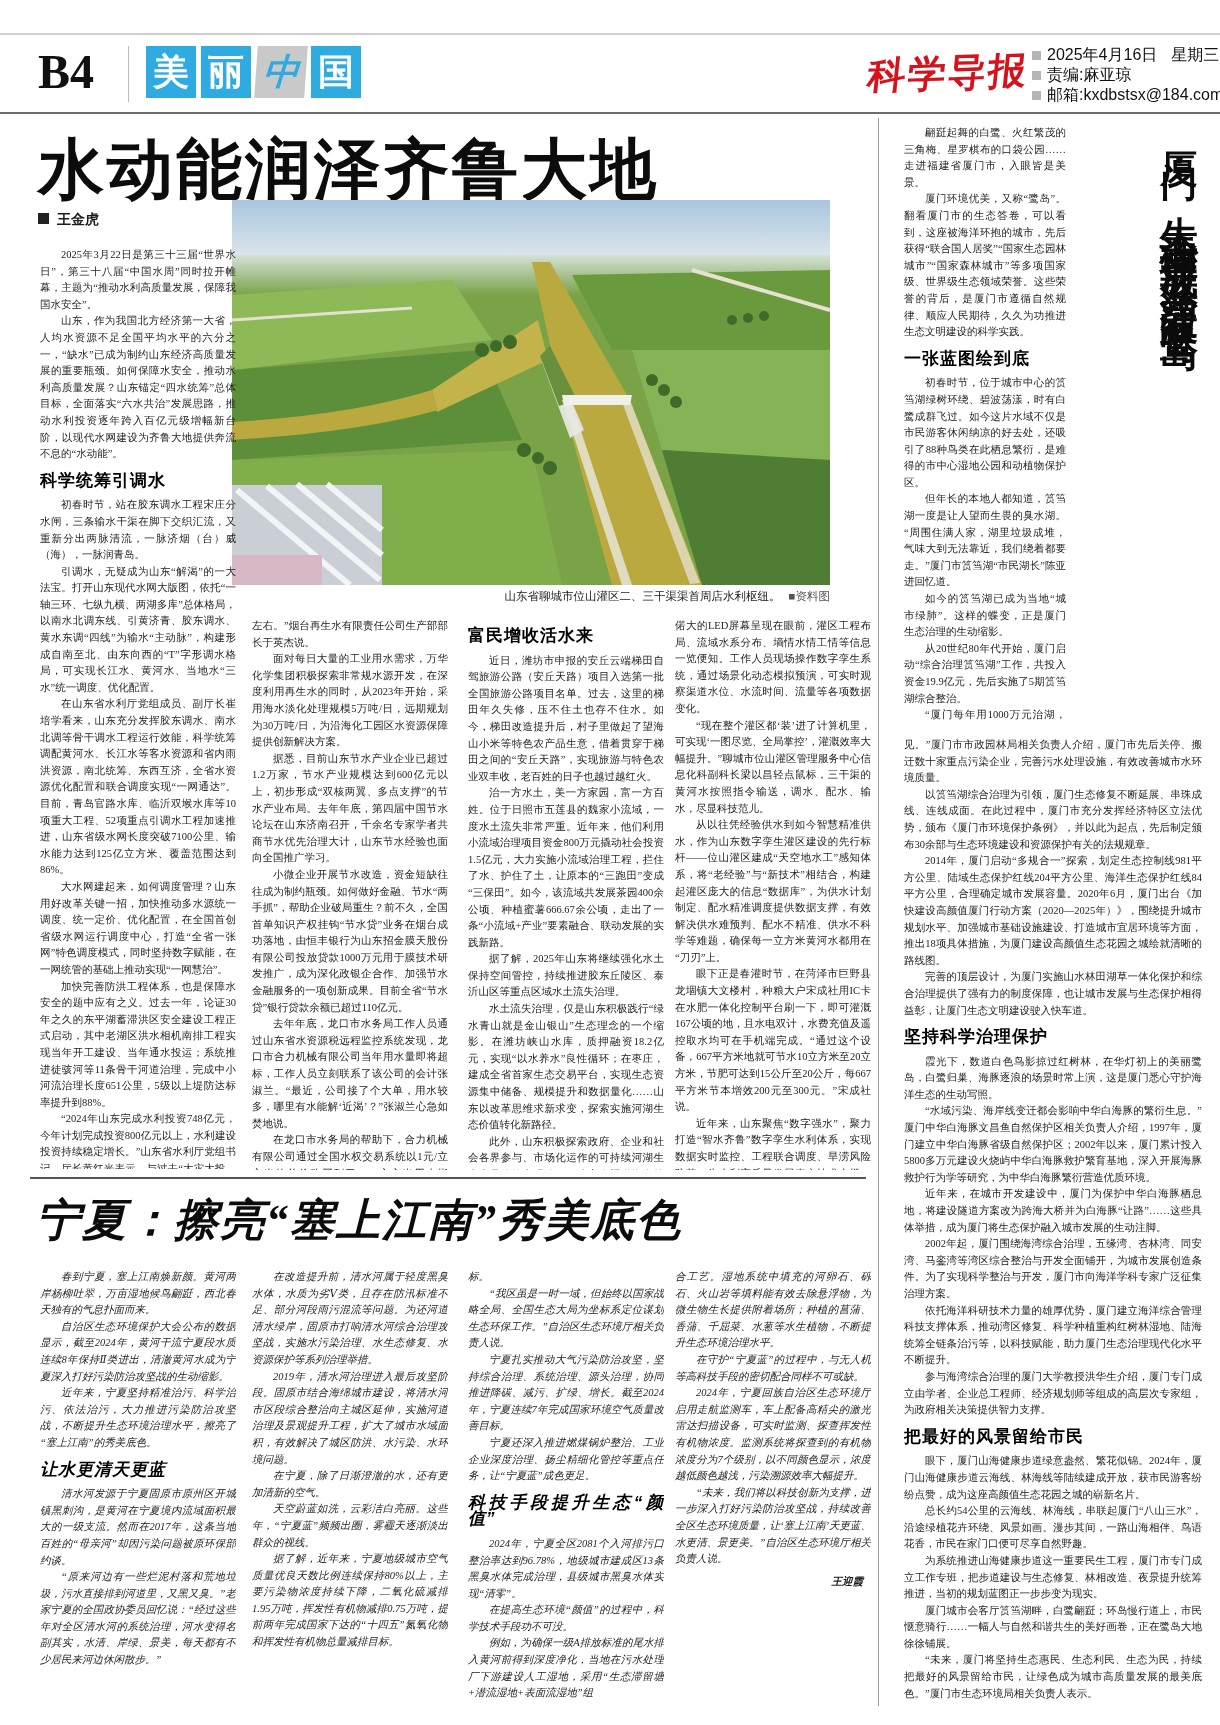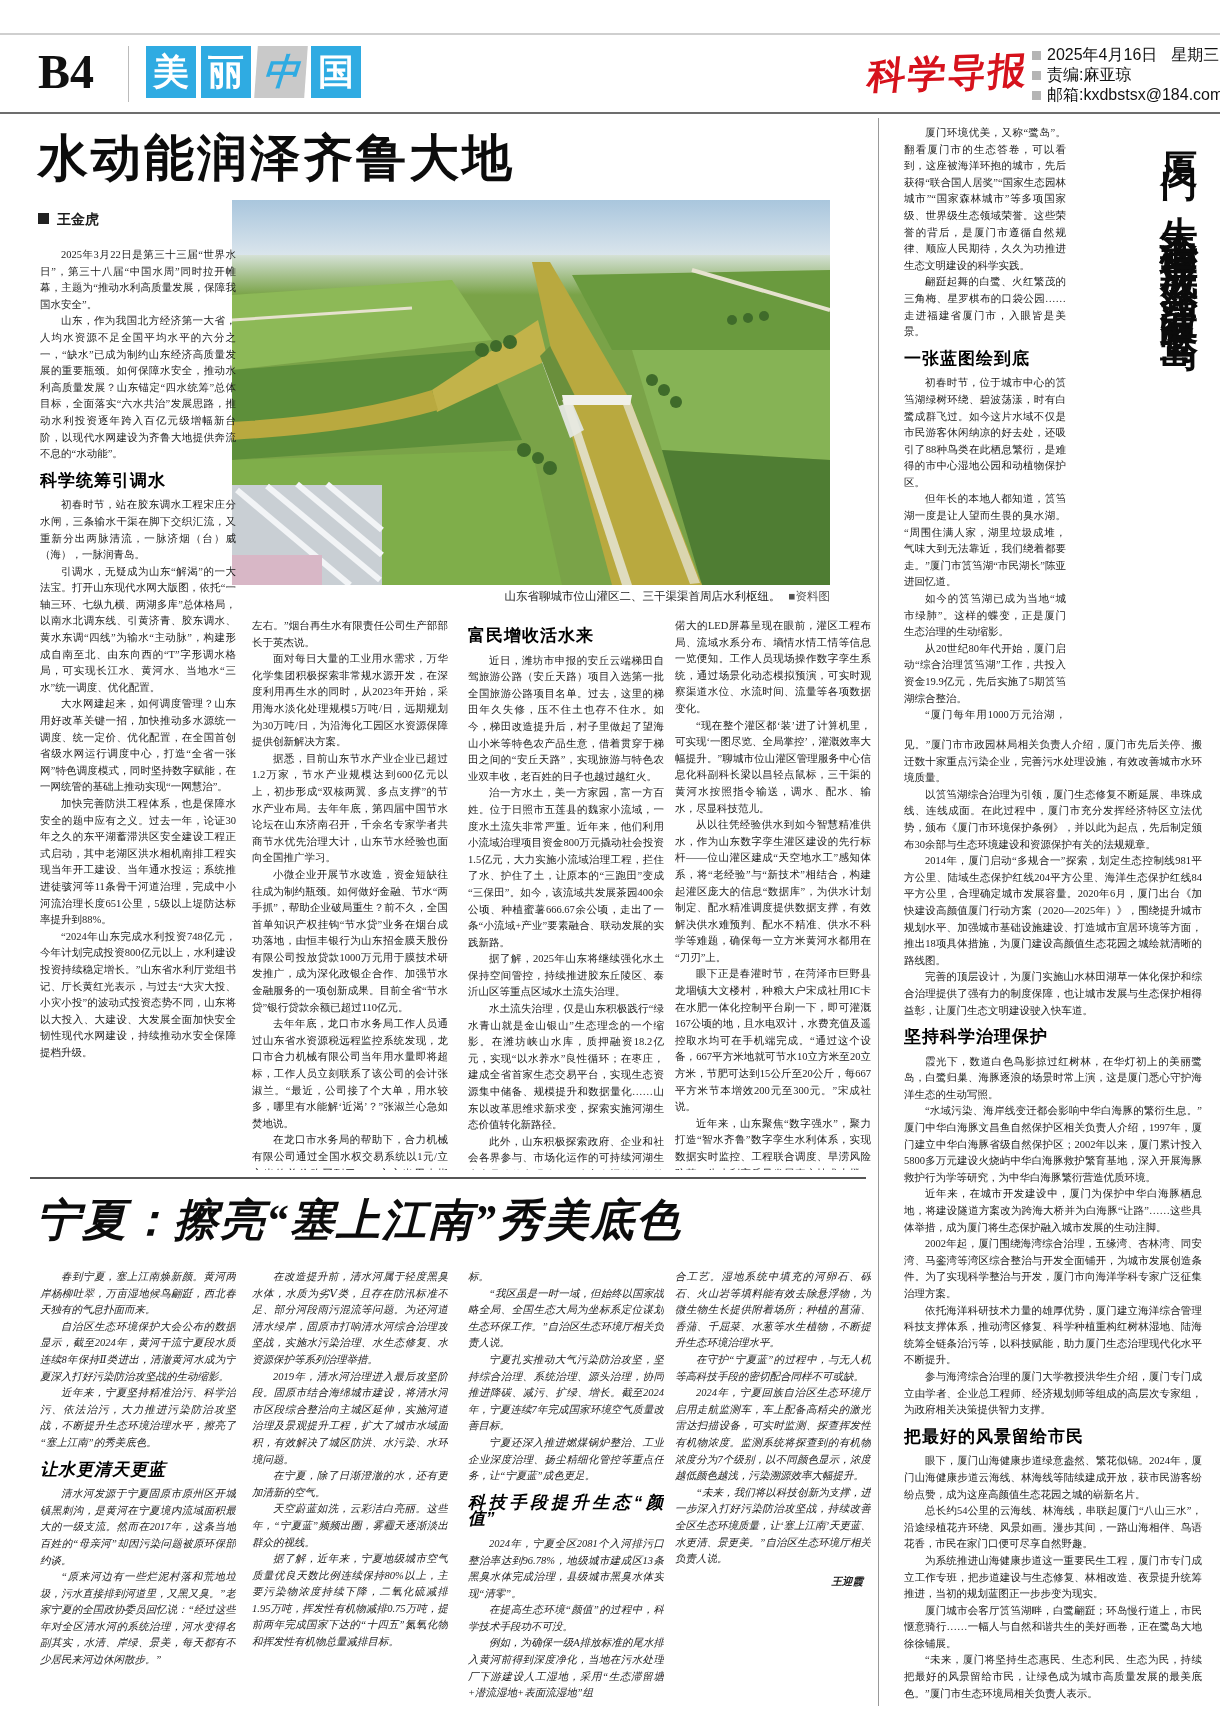--- a/index.html
+++ b/index.html
@@ -18,21 +18,21 @@
   .masthead{position:absolute;left:868px;top:10px;width:160px;text-align:center;
       font-size:38px;font-weight:bold;color:var(--masthead-red);
       font-family:"DejaVu Serif","Liberation Serif",serif;transform:skewX(-8deg) rotate(-2deg);letter-spacing:2px;}
   .hdr-info{position:absolute;left:1032px;top:7px;width:180px;font-size:16px;
       font-family:"Liberation Sans","DejaVu Sans",sans-serif;color:#111;}
   .hi-line{height:20px;line-height:20px;white-space:nowrap;}
   .sq{display:inline-block;width:9px;height:9px;background:#b5b5b5;margin-right:6px;}
   .wk{margin-left:14px;}
   
   .sd{position:absolute;left:30px;top:115px;width:840px;height:1058px;}
-  .sd h1{position:absolute;left:8px;top:10px;margin:0;font-size:50px;font-weight:900;
+  .sd h1{position:absolute;left:8px;top:10px;margin:0;font-size:66px;font-weight:900;
       font-family:"Liberation Sans","DejaVu Sans",sans-serif;letter-spacing:3px;color:#0c0c0c;}
   .byline{position:absolute;left:8px;top:96px;font-size:14px;font-weight:bold;
       font-family:"Liberation Sans","DejaVu Sans",sans-serif;}
   .bsq{display:inline-block;width:11px;height:11px;background:#222;margin-right:8px;}
   .photo{position:absolute;left:202px;top:85px;width:598px;height:385px;margin:0;overflow:hidden;}
   .photo svg{display:block;}
   .cap{position:absolute;left:202px;top:474px;width:598px;font-size:11.5px;text-align:right;color:#222;}
   .credit{color:#555;margin-left:8px;}
   .col{font-size:10.5px;line-height:16.6px;text-align:justify;overflow:hidden;}
   .col p.para{margin:0;text-indent:2em;}
@@ -147,20 +147,21 @@
       </svg>
     </figure>
     <figcaption class="cap"><span>山东省聊城市位山灌区二、三干渠渠首周店水利枢纽。</span><span class="credit">■资料图</span></figcaption>
 
     <div class="col c1">
         <p class="para">2025年3月22日是第三十三届“世界水日”，第三十八届“中国水周”同时拉开帷幕，主题为“推动水利高质量发展，保障我国水安全”。</p>
         <p class="para">山东，作为我国北方经济第一大省，人均水资源不足全国平均水平的六分之一，“缺水”已成为制约山东经济高质量发展的重要瓶颈。如何保障水安全，推动水利高质量发展？山东锚定“四水统筹”总体目标，全面落实“六水共治”发展思路，推动水利投资逐年跨入百亿元级增幅新台阶，以现代水网建设为齐鲁大地提供奔流不息的“水动能”。</p>
         <h3 class="subhead">科学统筹引调水</h3>
         <p class="para">初春时节，站在胶东调水工程宋庄分水闸，三条输水干渠在脚下交织汇流，又重新分出两脉清流，一脉济烟（台）威（海），一脉润青岛。</p>
         <p class="para">引调水，无疑成为山东“解渴”的一大法宝。打开山东现代水网大版图，依托“一轴三环、七纵九横、两湖多库”总体格局，以南水北调东线、引黄济青、胶东调水、黄水东调“四线”为输水“主动脉”，构建形成自南至北、由东向西的“T”字形调水格局，可实现长江水、黄河水、当地水“三水”统一调度、优化配置。</p>
+        <p class="para">在山东省水利厅党组成员、副厅长崔培学看来，山东充分发挥胶东调水、南水北调等骨干调水工程运行效能，科学统筹调配黄河水、长江水等客水资源和省内雨洪资源，南北统筹、东西互济，全省水资源优化配置和联合调度实现“一网通达”。目前，青岛官路水库、临沂双堠水库等10项重大工程、52项重点引调水工程加速推进，山东省级水网长度突破7100公里、输水能力达到125亿立方米、覆盖范围达到86%。</p>
         <p class="para">大水网建起来，如何调度管理？山东用好改革关键一招，加快推动多水源统一调度、统一定价、优化配置，在全国首创省级水网运行调度中心，打造“全省一张网”特色调度模式，同时坚持数字赋能，在一网统管的基础上推动实现“一网慧治”。</p>
         <p class="para">加快完善防洪工程体系，也是保障水安全的题中应有之义。过去一年，论证30年之久的东平湖蓄滞洪区安全建设工程正式启动，其中老湖区洪水相机南排工程实现当年开工建设、当年通水投运；系统推进徒骇河等11条骨干河道治理，完成中小河流治理长度651公里，5级以上堤防达标率提升到88%。</p>
         <p class="para">“2024年山东完成水利投资748亿元，今年计划完成投资800亿元以上，水利建设投资持续稳定增长。”山东省水利厅党组书记、厅长黄红光表示，与过去“大灾大投、小灾小投”的波动式投资态势不同，山东将以大投入、大建设、大发展全面加快安全韧性现代水网建设，持续推动水安全保障提档升级。</p>
       </div>
     <div class="col c2">
         <p class="para cont">左右。”烟台再生水有限责任公司生产部部长于英杰说。</p>
         <p class="para">面对每日大量的工业用水需求，万华化学集团积极探索非常规水源开发，在深度利用再生水的同时，从2023年开始，采用海水淡化处理规模5万吨/日，远期规划为30万吨/日，为沿海化工园区水资源保障提供创新解决方案。</p>
         <p class="para">据悉，目前山东节水产业企业已超过1.2万家，节水产业规模达到600亿元以上，初步形成“双核两翼、多点支撑”的节水产业布局。去年年底，第四届中国节水论坛在山东济南召开，千余名专家学者共商节水优先治理大计，山东节水经验也面向全国推广学习。</p>
         <p class="para">小微企业开展节水改造，资金短缺往往成为制约瓶颈。如何做好金融、节水“两手抓”，帮助企业破局重生？前不久，全国首单知识产权挂钩“节水贷”业务在烟台成功落地，由恒丰银行为山东招金膜天股份有限公司投放贷款1000万元用于膜技术研发推广，成为深化政银企合作、加强节水金融服务的一项创新成果。目前全省“节水贷”银行贷款余额已超过110亿元。</p>
         <p class="para">去年年底，龙口市水务局工作人员通过山东省水资源税远程监控系统发现，龙口市合力机械有限公司当年用水量即将超标，工作人员立刻联系了该公司的会计张淑兰。“最近，公司接了个大单，用水较多，哪里有水能解‘近渴’？”张淑兰心急如焚地说。</p>
@@ -181,22 +182,22 @@
         <p class="para">眼下正是春灌时节，在菏泽市巨野县龙堌镇大文楼村，种粮大户宋成社用IC卡在水肥一体化控制平台刷一下，即可灌溉167公顷的地，且水电双计，水费充值及遥控取水均可在手机端完成。“通过这个设备，667平方米地就可节水10立方米至20立方米，节肥可达到15公斤至20公斤，每667平方米节本增效200元至300元。”宋成社说。</p>
         <p class="para">近年来，山东聚焦“数字强水”，聚力打造“智水齐鲁”数字孪生水利体系，实现数据实时监控、工程联合调度、旱涝风险防范，为水利高质量发展夯实技术支撑。“我们研发完成了DeepSeek大模型国产化本地部署，构建起多维一体的山东水利垂直大模型，助力山东水利迈入AI大时代。”山东省水利综合事业服务中心信息化科科长葛召华最近正忙着试运行刚研发的“水利智能小助手”。</p>
       </div>
   </main>
 
   <div class="vrule"></div>
   <div class="hrule"></div>
 
   <section class="xm">
     <div class="xm-narrow col">
+        <p class="para">翩跹起舞的白鹭、火红繁茂的三角梅、星罗棋布的口袋公园……走进福建省厦门市，入眼皆是美景。</p>
         <p class="para">厦门环境优美，又称“鹭岛”。翻看厦门市的生态答卷，可以看到，这座被海洋环抱的城市，先后获得“联合国人居奖”“国家生态园林城市”“国家森林城市”等多项国家级、世界级生态领域荣誉。这些荣誉的背后，是厦门市遵循自然规律、顺应人民期待，久久为功推进生态文明建设的科学实践。</p>
-        <p class="para">翩跹起舞的白鹭、火红繁茂的三角梅、星罗棋布的口袋公园……走进福建省厦门市，入眼皆是美景。</p>
         <h3 class="subhead">一张蓝图绘到底</h3>
         <p class="para">初春时节，位于城市中心的筼筜湖绿树环绕、碧波荡漾，时有白鹭成群飞过。如今这片水域不仅是市民游客休闲纳凉的好去处，还吸引了88种鸟类在此栖息繁衍，是难得的市中心湿地公园和动植物保护区。</p>
         <p class="para">但年长的本地人都知道，筼筜湖一度是让人望而生畏的臭水湖。“周围住满人家，湖里垃圾成堆，气味大到无法靠近，我们绕着都要走。”厦门市筼筜湖“市民湖长”陈亚进回忆道。</p>
         <p class="para">如今的筼筜湖已成为当地“城市绿肺”。这样的蝶变，正是厦门生态治理的生动缩影。</p>
         <p class="para">从20世纪80年代开始，厦门启动“综合治理筼筜湖”工作，共投入资金19.9亿元，先后实施了5期筼筜湖综合整治。</p>
         <p class="para">“厦门每年用1000万元治湖，这占当时厦门可支配财政支出的10%，如此大的投入在当时很少</p>
       </div>
     <div class="vhead">
       <div class="vh-main">厦门：生态治理显成效</div>
       <div class="vh-sub">一湾碧波映鹭岛</div>

